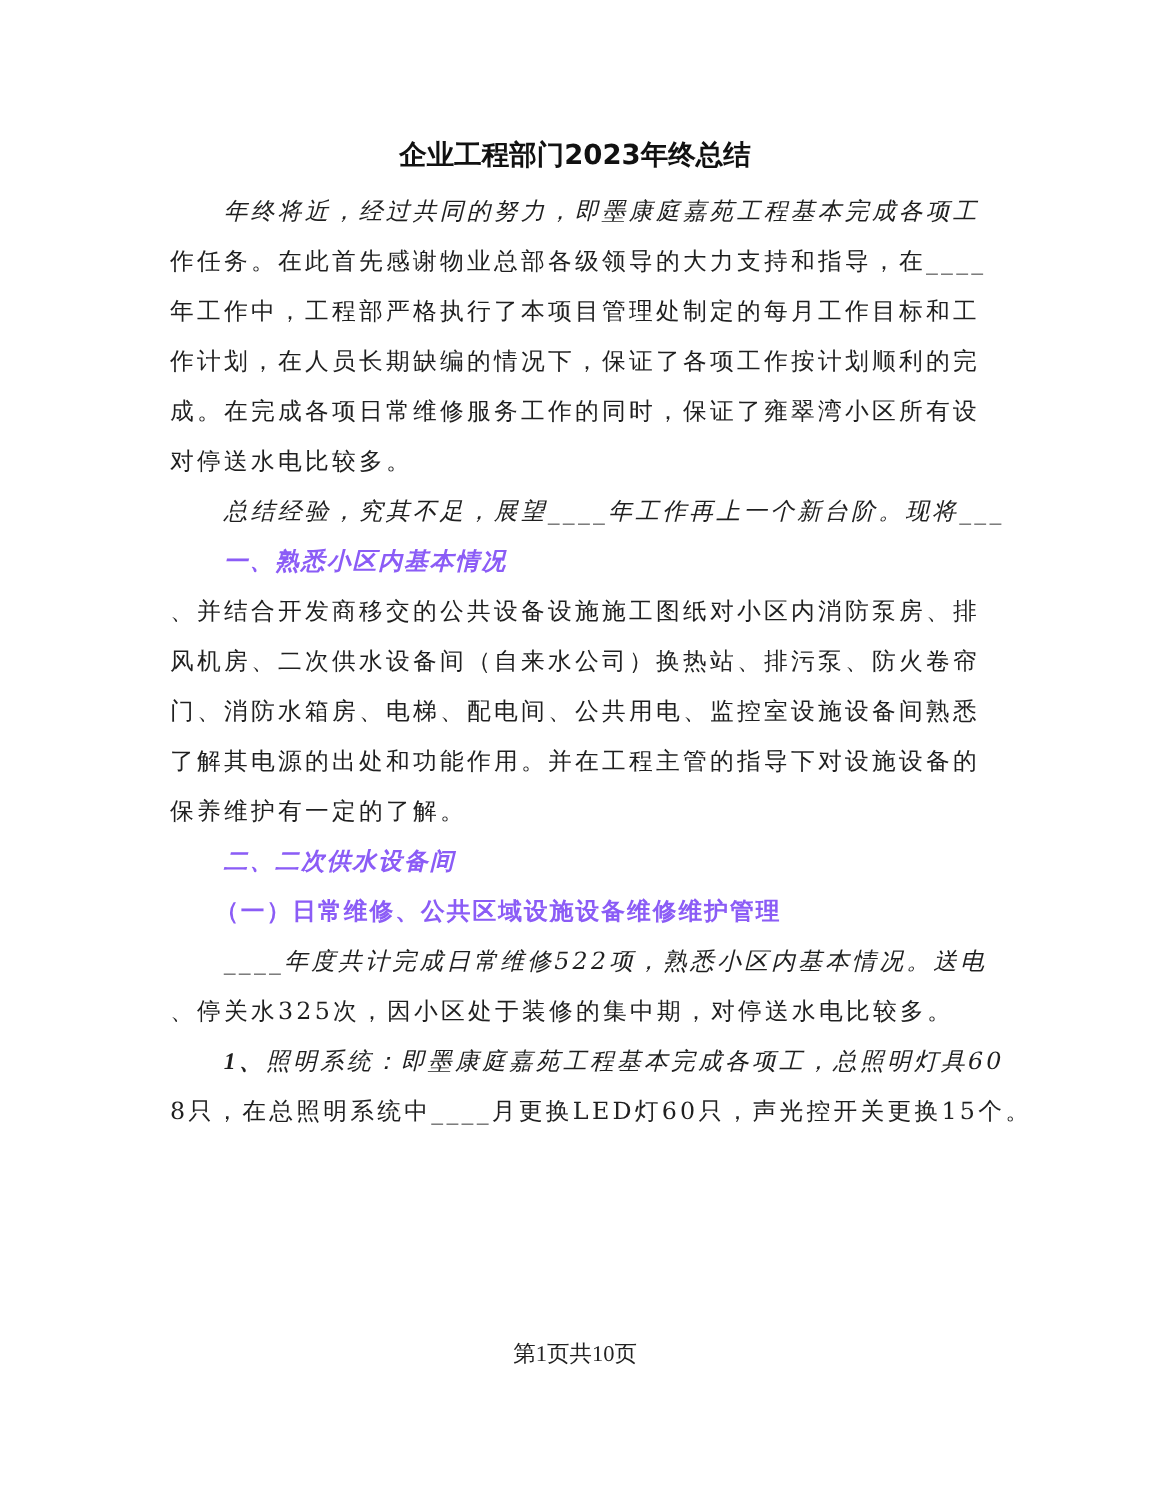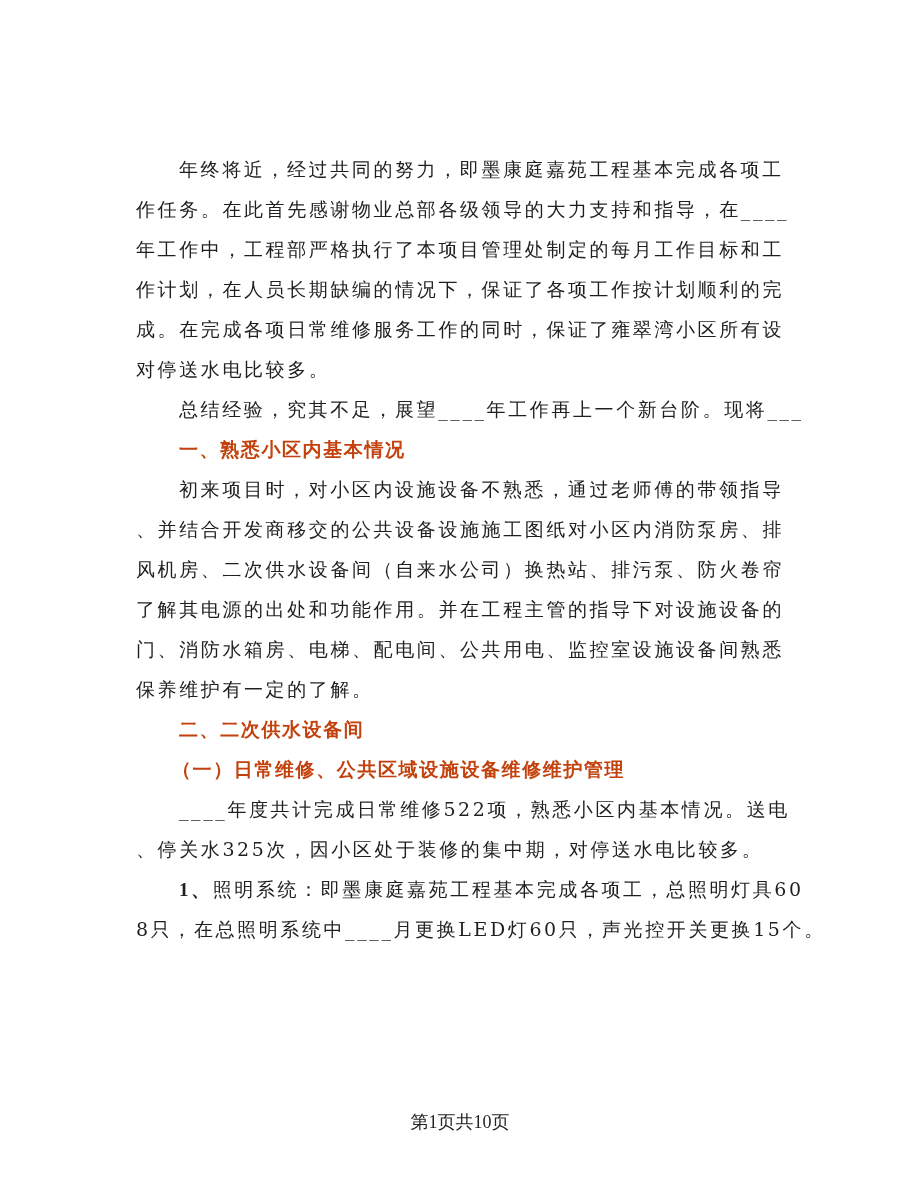--- a/index.html
+++ b/index.html
@@ -42,63 +42,63 @@
     }
     .line {
       height: 40px;
       line-height: 40px;
       font-size: 19px;
       letter-spacing: 2.6px;
       white-space: nowrap;
       overflow: visible;
       color: #1f1f1f;
     }
-    .indent { padding-left: 43px; }
+    .indent { padding-left: 43px; font-style: italic; }
     .heading {
       font-family: "DejaVu Sans", "Liberation Sans", sans-serif;
       font-weight: bold;
-      color: #c2410c;
+      color: #8b5cf6;
       letter-spacing: 1.6px;
     }
     .sub-heading { padding-left: 36px; }
     .num-bold { font-weight: bold; font-family: "Liberation Serif", serif; }
     .footer {
       position: absolute;
-      top: 1110px;
+      top: 1071px;
       left: 0;
       width: 920px;
       text-align: center;
       font-family: "Liberation Serif", "DejaVu Serif", serif;
       font-size: 18px;
       color: #222222;
     }
   </style>
 </head>
 <body>
 
 <div class="page">
 
+  <div class="title">企业工程部门2023年终总结</div>
 
   <div class="body-text">
     <div class="line indent">年终将近，经过共同的努力，即墨康庭嘉苑工程基本完成各项工</div>
     <div class="line">作任务。在此首先感谢物业总部各级领导的大力支持和指导，在____</div>
     <div class="line">年工作中，工程部严格执行了本项目管理处制定的每月工作目标和工</div>
     <div class="line">作计划，在人员长期缺编的情况下，保证了各项工作按计划顺利的完</div>
     <div class="line">成。在完成各项日常维修服务工作的同时，保证了雍翠湾小区所有设</div>
     <div class="line">对停送水电比较多。</div>
 
     <div class="line indent">总结经验，究其不足，展望____年工作再上一个新台阶。现将___</div>
 
     <div class="line indent heading">一、熟悉小区内基本情况</div>
 
-    <div class="line indent">初来项目时，对小区内设施设备不熟悉，通过老师傅的带领指导</div>
     <div class="line">、并结合开发商移交的公共设备设施施工图纸对小区内消防泵房、排</div>
     <div class="line">风机房、二次供水设备间（自来水公司）换热站、排污泵、防火卷帘</div>
+    <div class="line">门、消防水箱房、电梯、配电间、公共用电、监控室设施设备间熟悉</div>
     <div class="line">了解其电源的出处和功能作用。并在工程主管的指导下对设施设备的</div>
-    <div class="line">门、消防水箱房、电梯、配电间、公共用电、监控室设施设备间熟悉</div>
     <div class="line">保养维护有一定的了解。</div>
 
     <div class="line indent heading">二、二次供水设备间</div>
     <div class="line heading sub-heading">（一）日常维修、公共区域设施设备维修维护管理</div>
 
     <div class="line indent">____年度共计完成日常维修522项，熟悉小区内基本情况。送电</div>
     <div class="line">、停关水325次，因小区处于装修的集中期，对停送水电比较多。</div>
 
     <div class="line indent"><span class="num-bold">1、</span><span>照明系统：即墨康庭嘉苑工程基本完成各项工，总照明灯具60</span></div>
     <div class="line">8只，在总照明系统中____月更换LED灯60只，声光控开关更换15个。</div>

